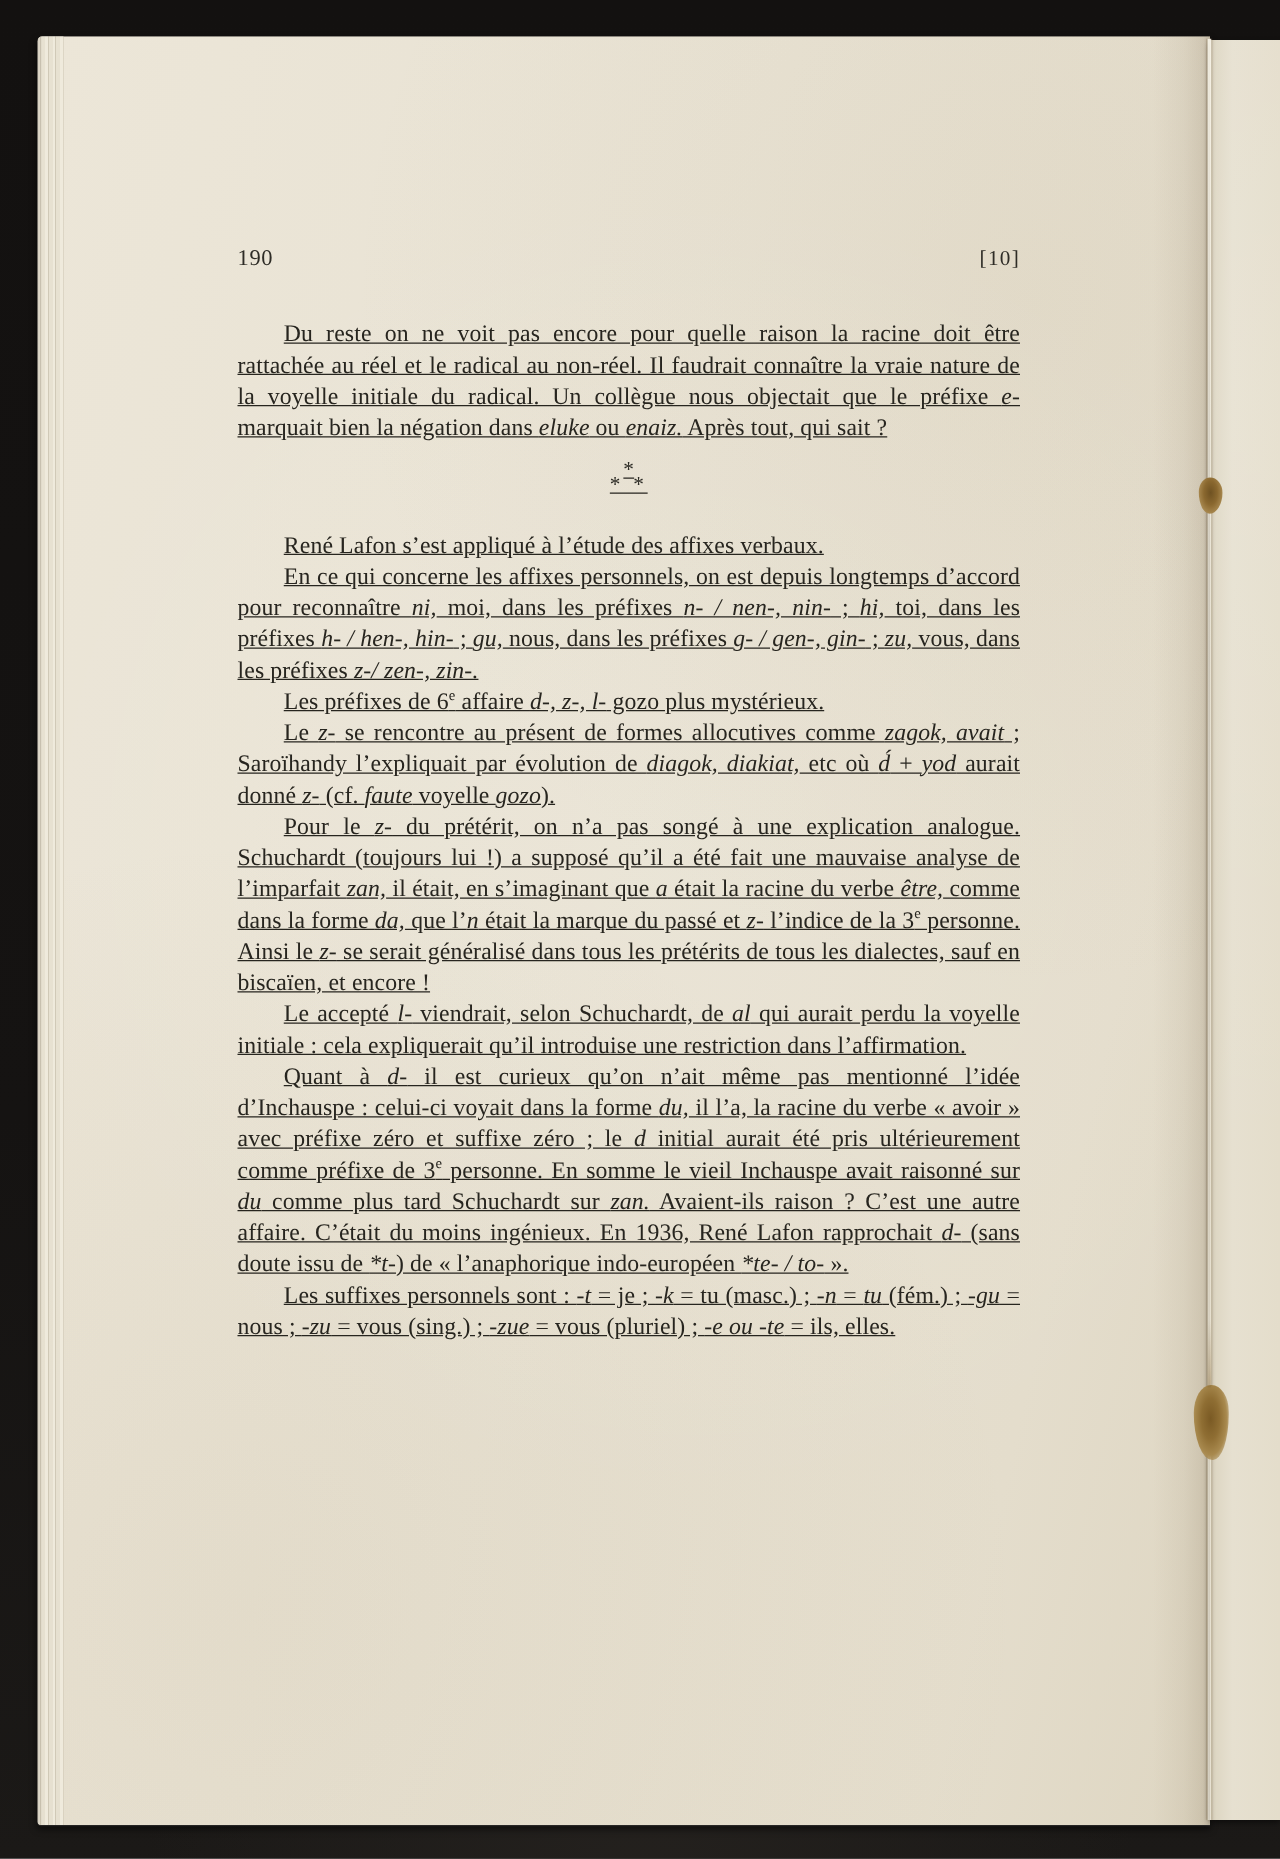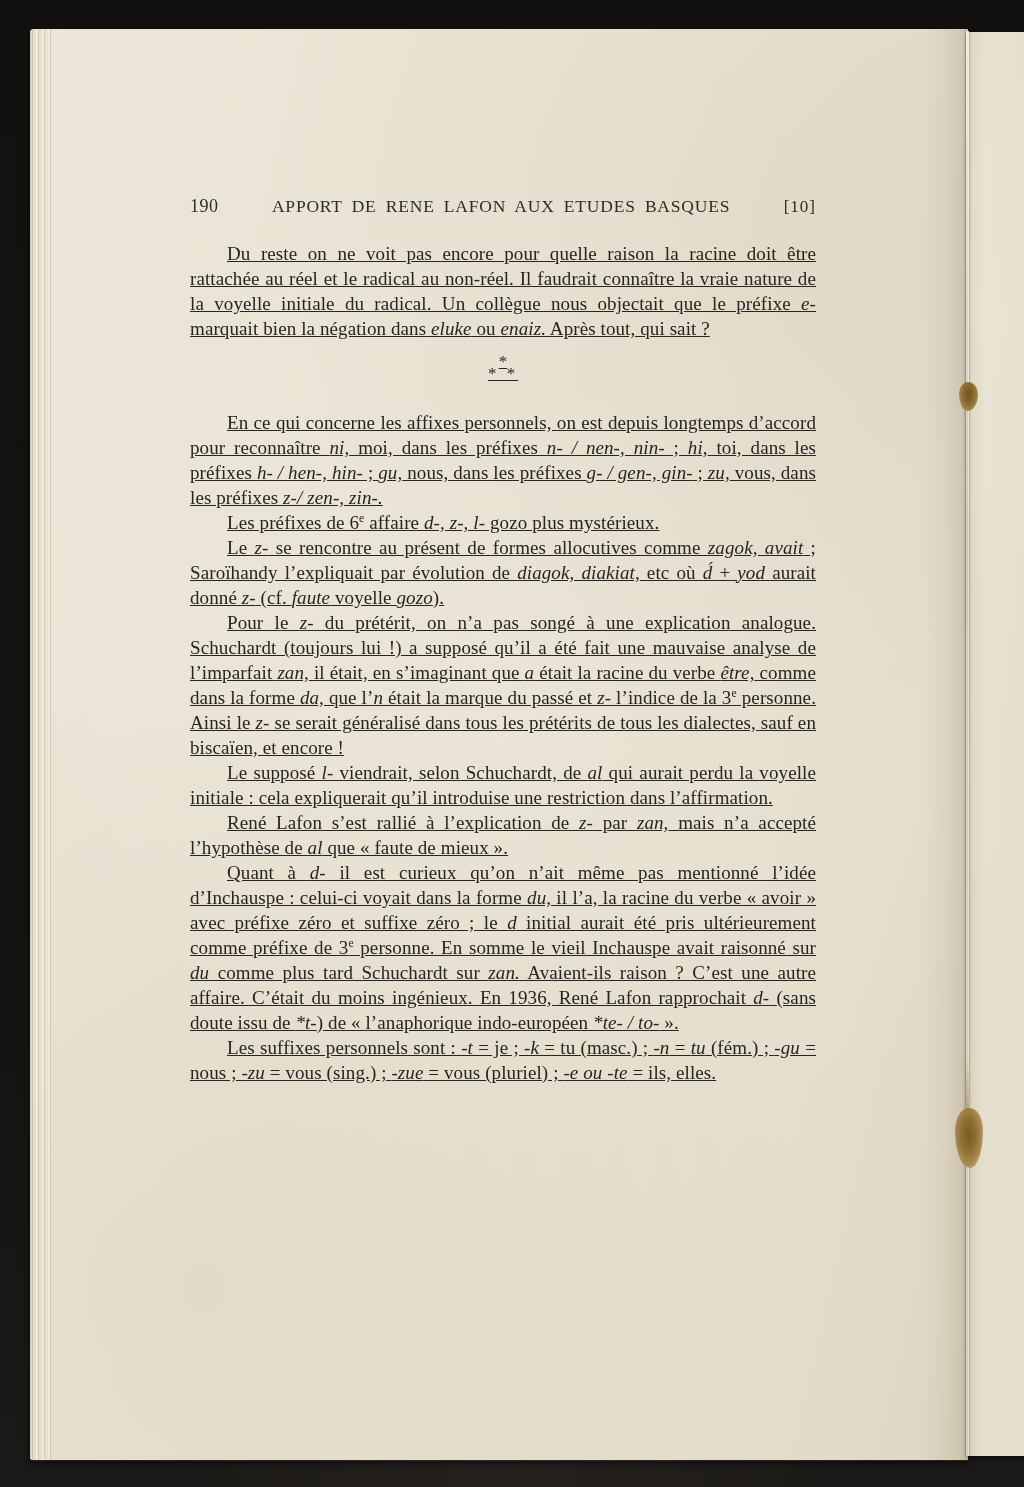--- a/index.html
+++ b/index.html
@@ -107,21 +107,21 @@
     left: 160px; top: 167px;
     width: 626px;
     color: #27251f;
   }
   .header-row {
     display: flex;
     justify-content: space-between;
     align-items: baseline;
     font-size: 17.5px;
     color: #2e2c26;
-    margin-bottom: 24px;
+    margin-bottom: 38px;
   }
   .header-page-num { font-size: 18px; letter-spacing: 0.5px; }
   .header-title    { letter-spacing: 0.8px; word-spacing: 4px; }
   .header-bracket  { font-size: 17px; letter-spacing: 1px; }
 
   .text-column {
     font-size: 19px;
     line-height: 25px;
     text-align: justify;
     letter-spacing: 0.1px;
@@ -143,36 +143,35 @@
 </head>
 <body>
 
 <div class="page-main">
   <div class="edge-stack"></div>
   <div class="fold-shade"></div>
 
   <div class="content">
     <div class="header-row">
       <span class="header-page-num">190</span>
-      <span class="header-title">APPORT DE RENE LAFON AUX ETUDES BASQUES</span>
       <span class="header-bracket">[10]</span>
     </div>
 
     <div class="text-column">
         <p><span>Du reste on ne voit pas encore pour quelle raison la racine doit être rattachée au réel et le radical au non-réel. Il faudrait connaître la vraie nature de la voyelle initiale du radical. Un collègue nous objectait que le préfixe </span><em>e-</em><span> marquait bien la négation dans </span><em>eluke</em><span> ou </span><em>enaiz.</em><span> Après tout, qui sait&nbsp;?</span></p>
         <div class="divider">
           <span class="dv-top">*</span>
           <span class="dv-bottom">* *</span>
         </div>
+        <p><span>René Lafon s’est appliqué à l’étude des affixes verbaux.</span></p>
         <p><span>En ce qui concerne les affixes personnels, on est depuis longtemps d’accord pour reconnaître </span><em>ni,</em><span> moi, dans les préfixes </span><em>n- / nen-, nin-</em><span>&nbsp;; </span><em>hi,</em><span> toi, dans les préfixes </span><em>h- / hen-, hin-</em><span>&nbsp;; </span><em>gu,</em><span> nous, dans les préfixes </span><em>g- / gen-, gin-</em><span>&nbsp;; </span><em>zu,</em><span> vous, dans les préfixes </span><em>z-/ zen-, zin-.</em></p>
         <p><span>Les préfixes de 6</span><sup>e</sup><span> affaire </span><em>d-, z-, l-</em><span> gozo plus mystérieux.</span></p>
         <p><span>Le </span><em>z-</em><span> se rencontre au présent de formes allocutives comme </span><em>zagok, avait</em><span>&nbsp;; Saroïhandy l’expliquait par évolution de </span><em>diagok, diakiat,</em><span> etc où </span><em>d́</em><span> + </span><em>yod</em><span> aurait donné </span><em>z-</em><span> (cf. </span><em>faute</em><span> voyelle </span><em>gozo</em><span>).</span></p>
         <p><span>Pour le </span><em>z-</em><span> du prétérit, on n’a pas songé à une explication analogue. Schuchardt (toujours lui&nbsp;!) a supposé qu’il a été fait une mauvaise analyse de l’imparfait </span><em>zan,</em><span> il était, en s’imaginant que </span><em>a</em><span> était la racine du verbe </span><em>être,</em><span> comme dans la forme </span><em>da,</em><span> que l’</span><em>n</em><span> était la marque du passé et </span><em>z-</em><span> l’indice de la 3</span><sup>e</sup><span> personne. Ainsi le </span><em>z-</em><span> se serait généralisé dans tous les prétérits de tous les dialectes, sauf en biscaïen, et encore&nbsp;!</span></p>
-        <p><span>Le supposé </span><em>l-</em><span> viendrait, selon Schuchardt, de </span><em>al</em><span> qui aurait perdu la voyelle initiale&nbsp;: cela expliquerait qu’il introduise une restriction dans l’affirmation.</span></p>
-        <p><span>René Lafon s’est rallié à l’explication de </span><em>z-</em><span> par </span><em>zan,</em><span> mais n’a accepté l’hypothèse de </span><em>al</em><span> que «&nbsp;faute de mieux&nbsp;».</span></p>
+        <p><span>Le accepté </span><em>l-</em><span> viendrait, selon Schuchardt, de </span><em>al</em><span> qui aurait perdu la voyelle initiale&nbsp;: cela expliquerait qu’il introduise une restriction dans l’affirmation.</span></p>
         <p><span>Quant à </span><em>d-</em><span> il est curieux qu’on n’ait même pas mentionné l’idée d’Inchauspe&nbsp;: celui-ci voyait dans la forme </span><em>du,</em><span> il l’a, la racine du verbe «&nbsp;avoir&nbsp;» avec préfixe zéro et suffixe zéro&nbsp;; le </span><em>d</em><span> initial aurait été pris ultérieurement comme préfixe de 3</span><sup>e</sup><span> personne. En somme le vieil Inchauspe avait raisonné sur </span><em>du</em><span> comme plus tard Schuchardt sur </span><em>zan.</em><span> Avaient-ils raison&nbsp;? C’est une autre affaire. C’était du moins ingénieux. En 1936, René Lafon rapprochait </span><em>d-</em><span> (sans doute issu de </span><em>*t-</em><span>) de «&nbsp;l’anaphorique indo-européen </span><em>*te- / to-</em><span>&nbsp;».</span></p>
         <p><span>Les suffixes personnels sont&nbsp;: </span><em>-t</em><span> = je&nbsp;; </span><em>-k</em><span> = tu (masc.)&nbsp;; </span><em>-n</em><span> = </span><em>tu</em><span> (fém.)&nbsp;; </span><em>-gu</em><span> = nous&nbsp;; </span><em>-zu</em><span> = vous (sing.)&nbsp;; </span><em>-zue</em><span> = vous (pluriel)&nbsp;; </span><em>-e ou -te</em><span> = ils, elles.</span></p>
       </div>
   </div>
 </div>
 
 <div class="page-next"></div>
 <div class="gutter-line"></div>
 
 <div class="stain-top"></div>

